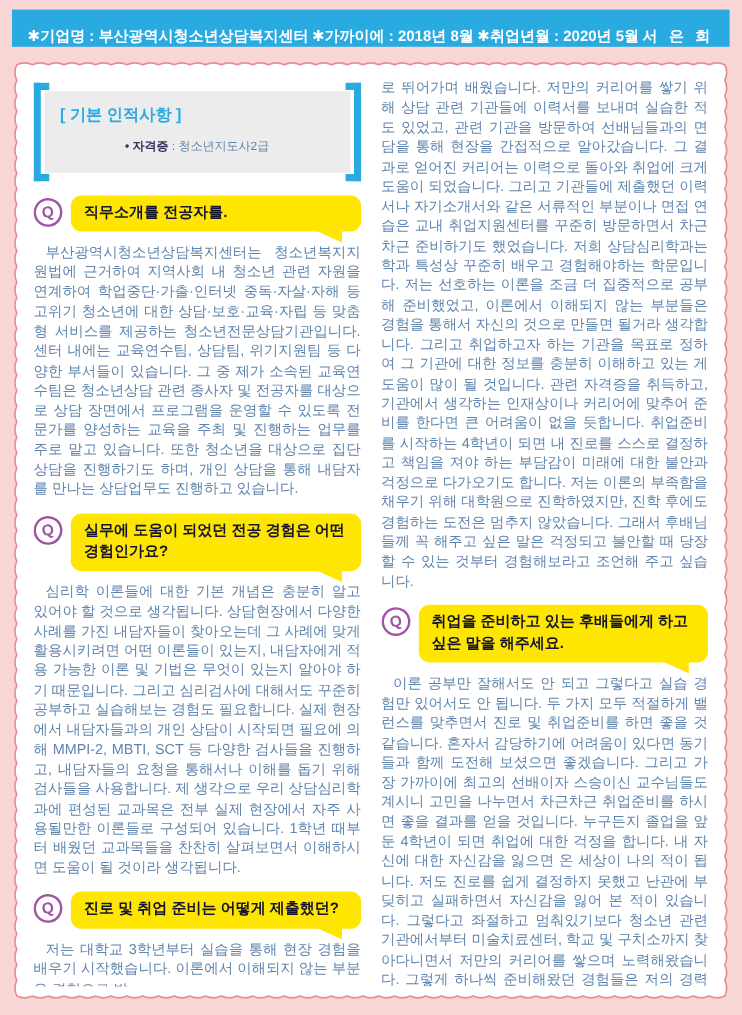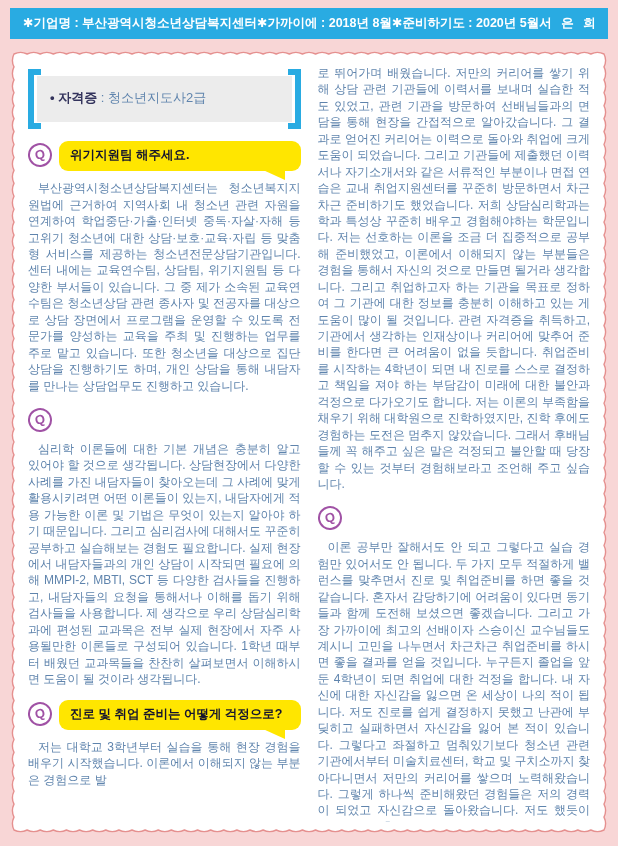--- a/index.html
+++ b/index.html
@@ -4,40 +4,40 @@
 <style>
   html,body{margin:0;padding:0;}
   body{
     width:618px;height:846px;overflow:hidden;position:relative;
     background:#f8d6d6;
     font-family:"Liberation Sans","DejaVu Sans",sans-serif;
   }
   .header-bar{
     position:absolute;left:10px;top:8px;width:598px;height:31px;
     background:#29abe2;color:#ffffff;font-weight:bold;font-size:12.5px;
-    display:flex;align-items:center;justify-content:space-between;
+    display:flex;align-items:flex-end;justify-content:space-between;
     padding:0 13px;box-sizing:border-box;white-space:nowrap;
   }
   .header-bar .name{letter-spacing:3px;}
   .card{position:absolute;left:10px;top:50px;width:598px;height:784px;}
   .card svg{position:absolute;left:0;top:0;width:598px;height:784px;}
   .card-content{
     position:absolute;left:0;top:0;right:0;bottom:0;
     padding:15px 18px 12px;box-sizing:border-box;
     display:flex;gap:17px;
   }
   .col{flex:1;min-width:0;overflow:hidden;}
   
   .profile-wrap{position:relative;margin:4px 0 10px;padding:7px 9px;}
   .bracket{position:absolute;top:0;bottom:0;width:13px;box-sizing:border-box;}
   .bracket.left{left:0;border-left:6px solid #29abe2;border-top:6px solid #29abe2;border-bottom:6px solid #29abe2;}
   .bracket.right{right:0;border-right:6px solid #29abe2;border-top:6px solid #29abe2;border-bottom:6px solid #29abe2;}
   .profile-box{background:#ececec;padding:11px 13px 12px;}
   .profile-title{color:#29abe2;font-weight:bold;font-size:13.5px;margin-bottom:9px;}
-  .profile-item{font-size:13px;line-height:1.75;color:#5f84ad;}
+  .profile-item{font-size:10px;line-height:1.75;color:#5f84ad;text-align:center;}
   .profile-item .lbl{color:#33335c;font-weight:bold;}
   .profile-item .lbl::before{content:"• ";}
   .profile-item .lbl::after{content:" : ";color:#5f84ad;font-weight:normal;}
   
   .qrow{display:flex;align-items:flex-start;gap:7px;margin:12px 0 9px;}
   .qicon{
     flex:0 0 auto;width:20px;height:20px;border:2px solid #a052a5;border-radius:50%;
     color:#a052a5;font-weight:bold;font-size:13px;line-height:20px;text-align:center;
     transform:rotate(-10deg);margin-top:2px;
   }
@@ -55,64 +55,67 @@
     text-align:justify;margin:0 0 4px;word-break:break-all;
   }
   .ans.ind{text-indent:10px;}
 </style>
 </head>
 <body>
 
 <div class="header-bar">
   <span>✱기업명 : 부산광역시청소년상담복지센터</span>
   <span>✱가까이에 : 2018년 8월</span>
-  <span>✱준비하기도 : 2020년 5월</span>
+  <span>✱취업년월 : 2020년 5월</span>
   <span class="name">서 은 희</span>
 </div>
 
 <div class="card">
   <svg viewBox="0 0 598 784" aria-hidden="true">
     <path id="wave-path" fill="#ffffff" stroke="#e5908f" stroke-width="1.4" d="M 4 4q6.555555555555555 -3.2 13.11111111111111 0q6.555555555555555 -3.2 13.11111111111111 0q6.555555555555555 -3.2 13.11111111111111 0q6.555555555555555 -3.2 13.11111111111111 0q6.555555555555555 -3.2 13.11111111111111 0q6.555555555555555 -3.2 13.11111111111111 0q6.555555555555555 -3.2 13.11111111111111 0q6.555555555555555 -3.2 13.11111111111111 0q6.555555555555555 -3.2 13.11111111111111 0q6.555555555555555 -3.2 13.11111111111111 0q6.555555555555555 -3.2 13.11111111111111 0q6.555555555555555 -3.2 13.11111111111111 0q6.555555555555555 -3.2 13.11111111111111 0q6.555555555555555 -3.2 13.11111111111111 0q6.555555555555555 -3.2 13.11111111111111 0q6.555555555555555 -3.2 13.11111111111111 0q6.555555555555555 -3.2 13.11111111111111 0q6.555555555555555 -3.2 13.11111111111111 0q6.555555555555555 -3.2 13.11111111111111 0q6.555555555555555 -3.2 13.11111111111111 0q6.555555555555555 -3.2 13.11111111111111 0q6.555555555555555 -3.2 13.11111111111111 0q6.555555555555555 -3.2 13.11111111111111 0q6.555555555555555 -3.2 13.11111111111111 0q6.555555555555555 -3.2 13.11111111111111 0q6.555555555555555 -3.2 13.11111111111111 0q6.555555555555555 -3.2 13.11111111111111 0q6.555555555555555 -3.2 13.11111111111111 0q6.555555555555555 -3.2 13.11111111111111 0q6.555555555555555 -3.2 13.11111111111111 0q6.555555555555555 -3.2 13.11111111111111 0q6.555555555555555 -3.2 13.11111111111111 0q6.555555555555555 -3.2 13.11111111111111 0q6.555555555555555 -3.2 13.11111111111111 0q6.555555555555555 -3.2 13.11111111111111 0q6.555555555555555 -3.2 13.11111111111111 0q6.555555555555555 -3.2 13.11111111111111 0q6.555555555555555 -3.2 13.11111111111111 0q6.555555555555555 -3.2 13.11111111111111 0q6.555555555555555 -3.2 13.11111111111111 0q6.555555555555555 -3.2 13.11111111111111 0q6.555555555555555 -3.2 13.11111111111111 0q6.555555555555555 -3.2 13.11111111111111 0q6.555555555555555 -3.2 13.11111111111111 0q6.555555555555555 -3.2 13.11111111111111 0q3.2 6.466666666666667 0 12.933333333333334q3.2 6.466666666666667 0 12.933333333333334q3.2 6.466666666666667 0 12.933333333333334q3.2 6.466666666666667 0 12.933333333333334q3.2 6.466666666666667 0 12.933333333333334q3.2 6.466666666666667 0 12.933333333333334q3.2 6.466666666666667 0 12.933333333333334q3.2 6.466666666666667 0 12.933333333333334q3.2 6.466666666666667 0 12.933333333333334q3.2 6.466666666666667 0 12.933333333333334q3.2 6.466666666666667 0 12.933333333333334q3.2 6.466666666666667 0 12.933333333333334q3.2 6.466666666666667 0 12.933333333333334q3.2 6.466666666666667 0 12.933333333333334q3.2 6.466666666666667 0 12.933333333333334q3.2 6.466666666666667 0 12.933333333333334q3.2 6.466666666666667 0 12.933333333333334q3.2 6.466666666666667 0 12.933333333333334q3.2 6.466666666666667 0 12.933333333333334q3.2 6.466666666666667 0 12.933333333333334q3.2 6.466666666666667 0 12.933333333333334q3.2 6.466666666666667 0 12.933333333333334q3.2 6.466666666666667 0 12.933333333333334q3.2 6.466666666666667 0 12.933333333333334q3.2 6.466666666666667 0 12.933333333333334q3.2 6.466666666666667 0 12.933333333333334q3.2 6.466666666666667 0 12.933333333333334q3.2 6.466666666666667 0 12.933333333333334q3.2 6.466666666666667 0 12.933333333333334q3.2 6.466666666666667 0 12.933333333333334q3.2 6.466666666666667 0 12.933333333333334q3.2 6.466666666666667 0 12.933333333333334q3.2 6.466666666666667 0 12.933333333333334q3.2 6.466666666666667 0 12.933333333333334q3.2 6.466666666666667 0 12.933333333333334q3.2 6.466666666666667 0 12.933333333333334q3.2 6.466666666666667 0 12.933333333333334q3.2 6.466666666666667 0 12.933333333333334q3.2 6.466666666666667 0 12.933333333333334q3.2 6.466666666666667 0 12.933333333333334q3.2 6.466666666666667 0 12.933333333333334q3.2 6.466666666666667 0 12.933333333333334q3.2 6.466666666666667 0 12.933333333333334q3.2 6.466666666666667 0 12.933333333333334q3.2 6.466666666666667 0 12.933333333333334q3.2 6.466666666666667 0 12.933333333333334q3.2 6.466666666666667 0 12.933333333333334q3.2 6.466666666666667 0 12.933333333333334q3.2 6.466666666666667 0 12.933333333333334q3.2 6.466666666666667 0 12.933333333333334q3.2 6.466666666666667 0 12.933333333333334q3.2 6.466666666666667 0 12.933333333333334q3.2 6.466666666666667 0 12.933333333333334q3.2 6.466666666666667 0 12.933333333333334q3.2 6.466666666666667 0 12.933333333333334q3.2 6.466666666666667 0 12.933333333333334q3.2 6.466666666666667 0 12.933333333333334q3.2 6.466666666666667 0 12.933333333333334q3.2 6.466666666666667 0 12.933333333333334q3.2 6.466666666666667 0 12.933333333333334q-6.555555555555555 3.2 -13.11111111111111 0q-6.555555555555555 3.2 -13.11111111111111 0q-6.555555555555555 3.2 -13.11111111111111 0q-6.555555555555555 3.2 -13.11111111111111 0q-6.555555555555555 3.2 -13.11111111111111 0q-6.555555555555555 3.2 -13.11111111111111 0q-6.555555555555555 3.2 -13.11111111111111 0q-6.555555555555555 3.2 -13.11111111111111 0q-6.555555555555555 3.2 -13.11111111111111 0q-6.555555555555555 3.2 -13.11111111111111 0q-6.555555555555555 3.2 -13.11111111111111 0q-6.555555555555555 3.2 -13.11111111111111 0q-6.555555555555555 3.2 -13.11111111111111 0q-6.555555555555555 3.2 -13.11111111111111 0q-6.555555555555555 3.2 -13.11111111111111 0q-6.555555555555555 3.2 -13.11111111111111 0q-6.555555555555555 3.2 -13.11111111111111 0q-6.555555555555555 3.2 -13.11111111111111 0q-6.555555555555555 3.2 -13.11111111111111 0q-6.555555555555555 3.2 -13.11111111111111 0q-6.555555555555555 3.2 -13.11111111111111 0q-6.555555555555555 3.2 -13.11111111111111 0q-6.555555555555555 3.2 -13.11111111111111 0q-6.555555555555555 3.2 -13.11111111111111 0q-6.555555555555555 3.2 -13.11111111111111 0q-6.555555555555555 3.2 -13.11111111111111 0q-6.555555555555555 3.2 -13.11111111111111 0q-6.555555555555555 3.2 -13.11111111111111 0q-6.555555555555555 3.2 -13.11111111111111 0q-6.555555555555555 3.2 -13.11111111111111 0q-6.555555555555555 3.2 -13.11111111111111 0q-6.555555555555555 3.2 -13.11111111111111 0q-6.555555555555555 3.2 -13.11111111111111 0q-6.555555555555555 3.2 -13.11111111111111 0q-6.555555555555555 3.2 -13.11111111111111 0q-6.555555555555555 3.2 -13.11111111111111 0q-6.555555555555555 3.2 -13.11111111111111 0q-6.555555555555555 3.2 -13.11111111111111 0q-6.555555555555555 3.2 -13.11111111111111 0q-6.555555555555555 3.2 -13.11111111111111 0q-6.555555555555555 3.2 -13.11111111111111 0q-6.555555555555555 3.2 -13.11111111111111 0q-6.555555555555555 3.2 -13.11111111111111 0q-6.555555555555555 3.2 -13.11111111111111 0q-6.555555555555555 3.2 -13.11111111111111 0q-3.2 -6.466666666666667 0 -12.933333333333334q-3.2 -6.466666666666667 0 -12.933333333333334q-3.2 -6.466666666666667 0 -12.933333333333334q-3.2 -6.466666666666667 0 -12.933333333333334q-3.2 -6.466666666666667 0 -12.933333333333334q-3.2 -6.466666666666667 0 -12.933333333333334q-3.2 -6.466666666666667 0 -12.933333333333334q-3.2 -6.466666666666667 0 -12.933333333333334q-3.2 -6.466666666666667 0 -12.933333333333334q-3.2 -6.466666666666667 0 -12.933333333333334q-3.2 -6.466666666666667 0 -12.933333333333334q-3.2 -6.466666666666667 0 -12.933333333333334q-3.2 -6.466666666666667 0 -12.933333333333334q-3.2 -6.466666666666667 0 -12.933333333333334q-3.2 -6.466666666666667 0 -12.933333333333334q-3.2 -6.466666666666667 0 -12.933333333333334q-3.2 -6.466666666666667 0 -12.933333333333334q-3.2 -6.466666666666667 0 -12.933333333333334q-3.2 -6.466666666666667 0 -12.933333333333334q-3.2 -6.466666666666667 0 -12.933333333333334q-3.2 -6.466666666666667 0 -12.933333333333334q-3.2 -6.466666666666667 0 -12.933333333333334q-3.2 -6.466666666666667 0 -12.933333333333334q-3.2 -6.466666666666667 0 -12.933333333333334q-3.2 -6.466666666666667 0 -12.933333333333334q-3.2 -6.466666666666667 0 -12.933333333333334q-3.2 -6.466666666666667 0 -12.933333333333334q-3.2 -6.466666666666667 0 -12.933333333333334q-3.2 -6.466666666666667 0 -12.933333333333334q-3.2 -6.466666666666667 0 -12.933333333333334q-3.2 -6.466666666666667 0 -12.933333333333334q-3.2 -6.466666666666667 0 -12.933333333333334q-3.2 -6.466666666666667 0 -12.933333333333334q-3.2 -6.466666666666667 0 -12.933333333333334q-3.2 -6.466666666666667 0 -12.933333333333334q-3.2 -6.466666666666667 0 -12.933333333333334q-3.2 -6.466666666666667 0 -12.933333333333334q-3.2 -6.466666666666667 0 -12.933333333333334q-3.2 -6.466666666666667 0 -12.933333333333334q-3.2 -6.466666666666667 0 -12.933333333333334q-3.2 -6.466666666666667 0 -12.933333333333334q-3.2 -6.466666666666667 0 -12.933333333333334q-3.2 -6.466666666666667 0 -12.933333333333334q-3.2 -6.466666666666667 0 -12.933333333333334q-3.2 -6.466666666666667 0 -12.933333333333334q-3.2 -6.466666666666667 0 -12.933333333333334q-3.2 -6.466666666666667 0 -12.933333333333334q-3.2 -6.466666666666667 0 -12.933333333333334q-3.2 -6.466666666666667 0 -12.933333333333334q-3.2 -6.466666666666667 0 -12.933333333333334q-3.2 -6.466666666666667 0 -12.933333333333334q-3.2 -6.466666666666667 0 -12.933333333333334q-3.2 -6.466666666666667 0 -12.933333333333334q-3.2 -6.466666666666667 0 -12.933333333333334q-3.2 -6.466666666666667 0 -12.933333333333334q-3.2 -6.466666666666667 0 -12.933333333333334q-3.2 -6.466666666666667 0 -12.933333333333334q-3.2 -6.466666666666667 0 -12.933333333333334q-3.2 -6.466666666666667 0 -12.933333333333334q-3.2 -6.466666666666667 0 -12.933333333333334Z"></path>
   </svg>
   <div class="card-content">
 
     <div class="col">
 
       <div class="profile-wrap">
         <div class="bracket left"></div>
         <div class="bracket right"></div>
         <div class="profile-box">
+          <div class="profile-title">[ 기본 인적사항 ]</div>
           <div class="profile-item"><span class="lbl">자격증</span><span class="val">청소년지도사2급</span></div>
         </div>
       </div>
 
       <div class="qrow">
         <div class="qicon">Q</div>
-        <div class="bubble">위기지원팀 해주세요.</div>
+        <div class="bubble">직무소개를 전공자를.</div>
       </div>
       <p class="ans ind">부산광역시청소년상담복지센터는 청소년복지지원법에 근거하여 지역사회 내 청소년 관련 자원을 연계하여 학업중단·가출·인터넷 중독·자살·자해 등 고위기 청소년에 대한 상담·보호·교육·자립 등 맞춤형 서비스를 제공하는 청소년전문상담기관입니다. 센터 내에는 교육연수팀, 상담팀, 위기지원팀 등 다양한 부서들이 있습니다. 그 중 제가 소속된 교육연수팀은 청소년상담 관련 종사자 및 전공자를 대상으로 상담 장면에서 프로그램을 운영할 수 있도록 전문가를 양성하는 교육을 주최 및 진행하는 업무를 주로 맡고 있습니다. 또한 청소년을 대상으로 집단 상담을 진행하기도 하며, 개인 상담을 통해 내담자를 만나는 상담업무도 진행하고 있습니다.</p>
 
       <div class="qrow">
         <div class="qicon">Q</div>
+        <div class="bubble">실무에 도움이 되었던 전공 경험은 어떤 경험인가요?</div>
       </div>
       <p class="ans ind">심리학 이론들에 대한 기본 개념은 충분히 알고 있어야 할 것으로 생각됩니다. 상담현장에서 다양한 사례를 가진 내담자들이 찾아오는데 그 사례에 맞게 활용시키려면 어떤 이론들이 있는지, 내담자에게 적용 가능한 이론 및 기법은 무엇이 있는지 알아야 하기 때문입니다. 그리고 심리검사에 대해서도 꾸준히 공부하고 실습해보는 경험도 필요합니다. 실제 현장에서 내담자들과의 개인 상담이 시작되면 필요에 의해 MMPI-2, MBTI, SCT 등 다양한 검사들을 진행하고, 내담자들의 요청을 통해서나 이해를 돕기 위해 검사들을 사용합니다. 제 생각으로 우리 상담심리학과에 편성된 교과목은 전부 실제 현장에서 자주 사용될만한 이론들로 구성되어 있습니다. 1학년 때부터 배웠던 교과목들을 찬찬히 살펴보면서 이해하시면 도움이 될 것이라 생각됩니다.</p>
 
       <div class="qrow">
         <div class="qicon">Q</div>
-        <div class="bubble">진로 및 취업 준비는 어떻게 걱정으로?</div>
+        <div class="bubble">진로 및 취업 준비는 어떻게 제출했던?</div>
       </div>
       <p class="ans ind">저는 대학교 3학년부터 실습을 통해 현장 경험을 배우기 시작했습니다. 이론에서 이해되지 않는 부분은 경험으로 발</p>
 
     </div>
 
     <div class="col">
 
       <p class="ans">로 뛰어가며 배웠습니다. 저만의 커리어를 쌓기 위해 상담 관련 기관들에 이력서를 보내며 실습한 적도 있었고, 관련 기관을 방문하여 선배님들과의 면담을 통해 현장을 간접적으로 알아갔습니다. 그 결과로 얻어진 커리어는 이력으로 돌아와 취업에 크게 도움이 되었습니다. 그리고 기관들에 제출했던 이력서나 자기소개서와 같은 서류적인 부분이나 면접 연습은 교내 취업지원센터를 꾸준히 방문하면서 차근차근 준비하기도 했었습니다. 저희 상담심리학과는 학과 특성상 꾸준히 배우고 경험해야하는 학문입니다. 저는 선호하는 이론을 조금 더 집중적으로 공부해 준비했었고, 이론에서 이해되지 않는 부분들은 경험을 통해서 자신의 것으로 만들면 될거라 생각합니다. 그리고 취업하고자 하는 기관을 목표로 정하여 그 기관에 대한 정보를 충분히 이해하고 있는 게 도움이 많이 될 것입니다. 관련 자격증을 취득하고, 기관에서 생각하는 인재상이나 커리어에 맞추어 준비를 한다면 큰 어려움이 없을 듯합니다. 취업준비를 시작하는 4학년이 되면 내 진로를 스스로 결정하고 책임을 져야 하는 부담감이 미래에 대한 불안과 걱정으로 다가오기도 합니다. 저는 이론의 부족함을 채우기 위해 대학원으로 진학하였지만, 진학 후에도 경험하는 도전은 멈추지 않았습니다. 그래서 후배님들께 꼭 해주고 싶은 말은 걱정되고 불안할 때 당장 할 수 있는 것부터 경험해보라고 조언해 주고 싶습니다.</p>
 
       <div class="qrow">
         <div class="qicon">Q</div>
+        <div class="bubble">취업을 준비하고 있는 후배들에게 하고 싶은 말을 해주세요.</div>
       </div>
       <p class="ans ind">이론 공부만 잘해서도 안 되고 그렇다고 실습 경험만 있어서도 안 됩니다. 두 가지 모두 적절하게 밸런스를 맞추면서 진로 및 취업준비를 하면 좋을 것 같습니다. 혼자서 감당하기에 어려움이 있다면 동기들과 함께 도전해 보셨으면 좋겠습니다. 그리고 가장 가까이에 최고의 선배이자 스승이신 교수님들도 계시니 고민을 나누면서 차근차근 취업준비를 하시면 좋을 결과를 얻을 것입니다. 누구든지 졸업을 앞둔 4학년이 되면 취업에 대한 걱정을 합니다. 내 자신에 대한 자신감을 잃으면 온 세상이 나의 적이 됩니다. 저도 진로를 쉽게 결정하지 못했고 난관에 부딪히고 실패하면서 자신감을 잃어 본 적이 있습니다. 그렇다고 좌절하고 멈춰있기보다 청소년 관련 기관에서부터 미술치료센터, 학교 및 구치소까지 찾아다니면서 저만의 커리어를 쌓으며 노력해왔습니다. 그렇게 하나씩 준비해왔던 경험들은 저의 경력이 되었고 자신감으로 돌아왔습니다. 저도 했듯이 후배님들도 충분히 할 수 있을 거라 생각합니다. 자신감을 가지고 무궁무진한 능력을 펼쳐 후에 현장에서 꼭 만났으면 좋겠습니다. 포기하지 않고 끝까지 잘 마무리해서 현장에서 만날 날을 기대해봅니다.</p>
 
     </div>
 
   </div>
 </div>
 
 </body></html>

